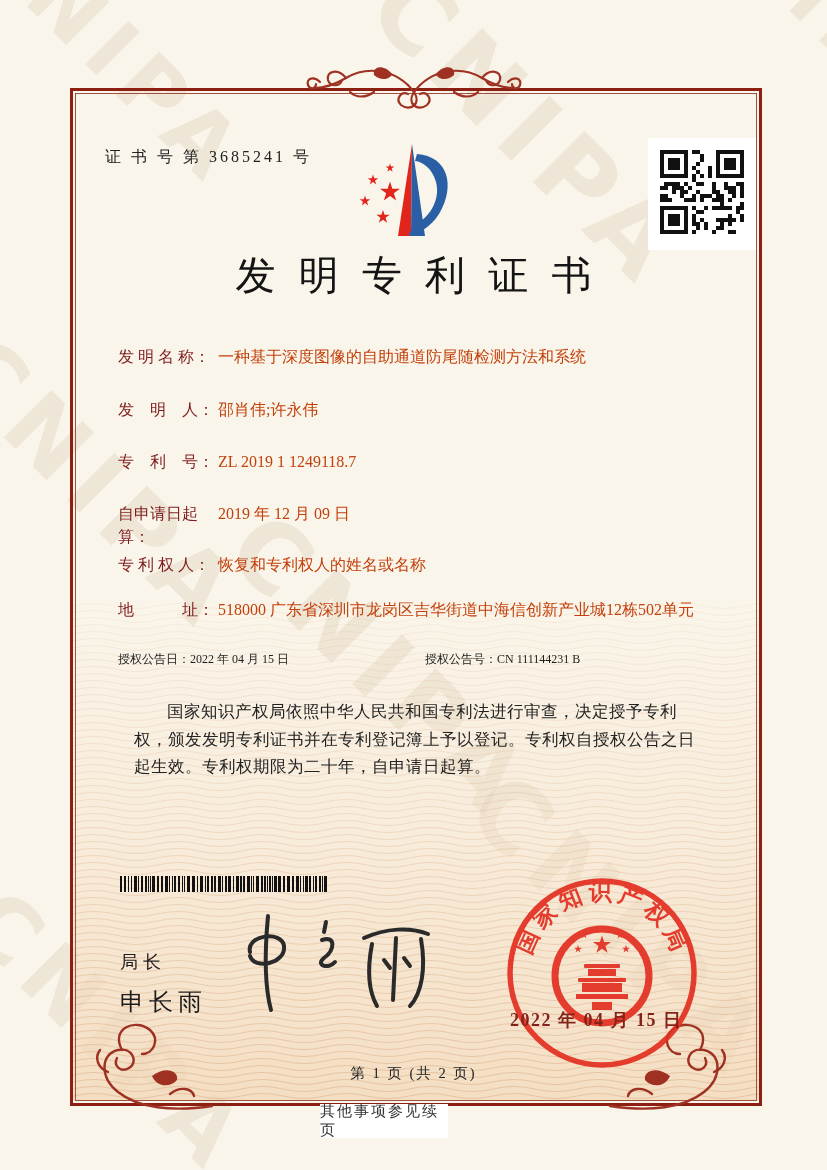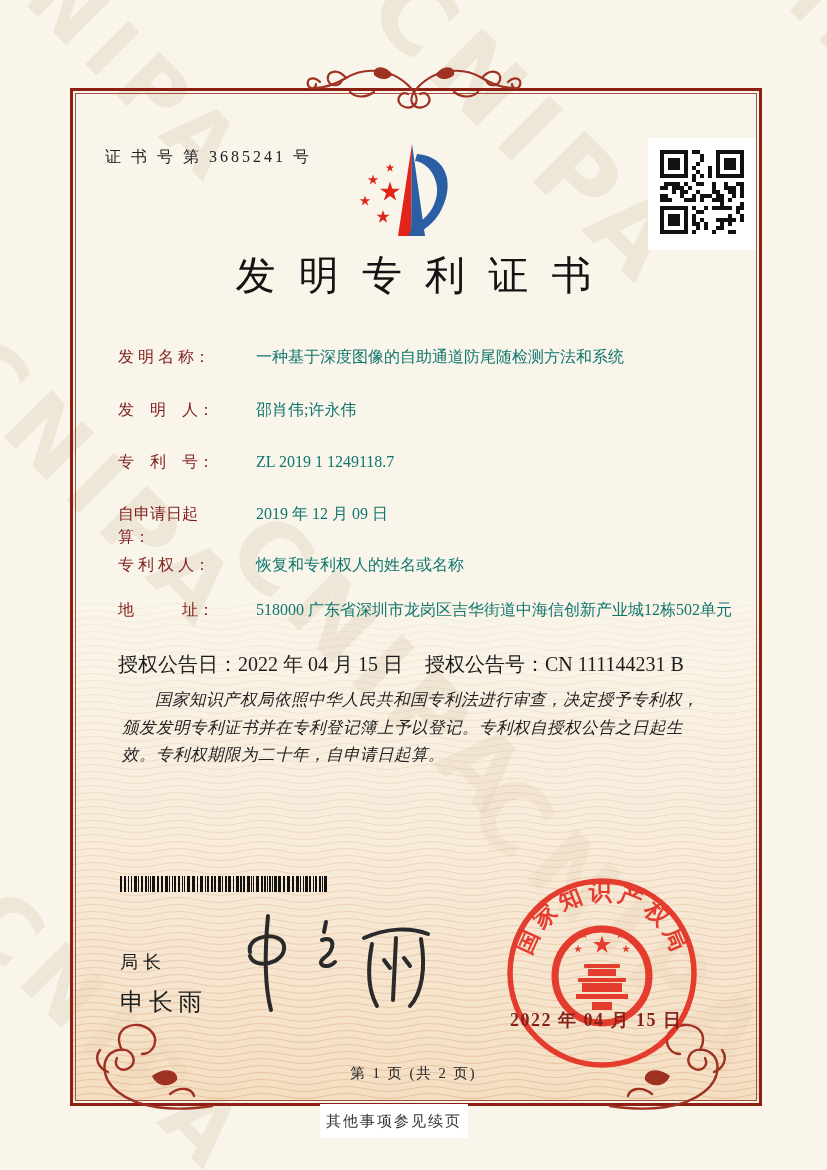--- a/index.html
+++ b/index.html
@@ -36,39 +36,39 @@
   .logo{position:absolute;z-index:5;left:340px;top:128px;}
   .qr-wrap{position:absolute;z-index:5;left:648px;top:138px;width:108px;height:112px;background:#fff;}
   .qr-wrap svg{position:absolute;left:12px;top:12px;}
   .title{
     position:absolute;z-index:5;left:0;right:0;top:248px;text-align:center;
     font-size:40px;font-weight:normal;letter-spacing:.58em;text-indent:.58em;color:#141414;
   }
   
   .field-row{position:absolute;z-index:5;left:118px;width:610px;display:flex;font-size:16px;line-height:23px;}
   .flabel{flex:none;width:100px;color:#7f1d1d;}
-  .fvalue{flex:none;max-width:498px;color:#0f766e;margin-left:38px;}
-  .grant-row{position:absolute;z-index:5;left:118px;top:651px;width:620px;font-size:20px;}
+  .fvalue{flex:none;max-width:498px;color:#c2410c;}
+  .grant-row{position:absolute;z-index:5;left:118px;top:651px;width:620px;font-size:12px;}
   .grant-row .g2{position:absolute;left:307px;top:0;}
   
   .body-text{position:absolute;z-index:5;left:118px;top:682px;width:598px;font-size:16.5px;line-height:27.5px;letter-spacing:.5px;color:#222;}
-  .body-text p{margin:4px;text-indent:2em;font-style:italic;}
+  .body-text p{margin:16px;text-indent:2em;}
   
   .barcode{position:absolute;z-index:5;left:120px;top:876px;width:210px;height:16px;display:flex;align-items:stretch;}
   .barcode .b{background:#111;}
   
   .sig-title{position:absolute;z-index:5;left:120px;top:950px;font-size:18px;letter-spacing:5px;}
   .sig-name{position:absolute;z-index:5;left:120px;top:986px;font-size:24px;letter-spacing:5px;}
   .signature{position:absolute;z-index:5;left:238px;top:908px;}
   
   .seal{position:absolute;z-index:6;left:500px;top:874px;opacity:.93;}
   
   .page-info{position:absolute;z-index:5;left:0;right:0;top:1064px;text-align:center;font-size:14.5px;letter-spacing:2px;color:#222;}
   .note-box{
-    position:absolute;z-index:7;left:320px;top:1104px;width:148px;height:34px;background:#fff;
+    position:absolute;z-index:7;left:320px;top:1104px;width:128px;height:34px;background:#fff;
     display:flex;align-items:center;justify-content:center;font-size:15px;letter-spacing:2px;color:#333;
   }
 </style>
 </head>
 <body>
 
 <div class="page">
 
   <div class="wm" style="left:-60px;top:0px;font-size:84px;">CNIPA</div>
   <div class="wm" style="left:330px;top:70px;font-size:100px;">CNIPA</div>

